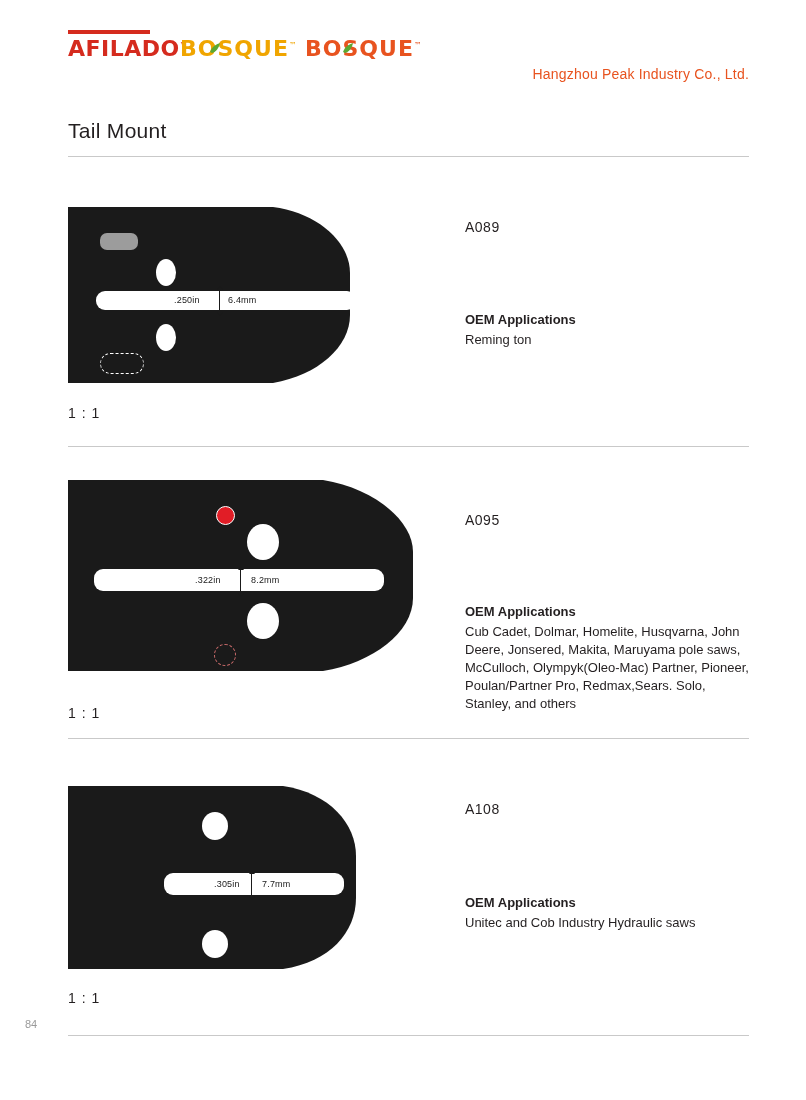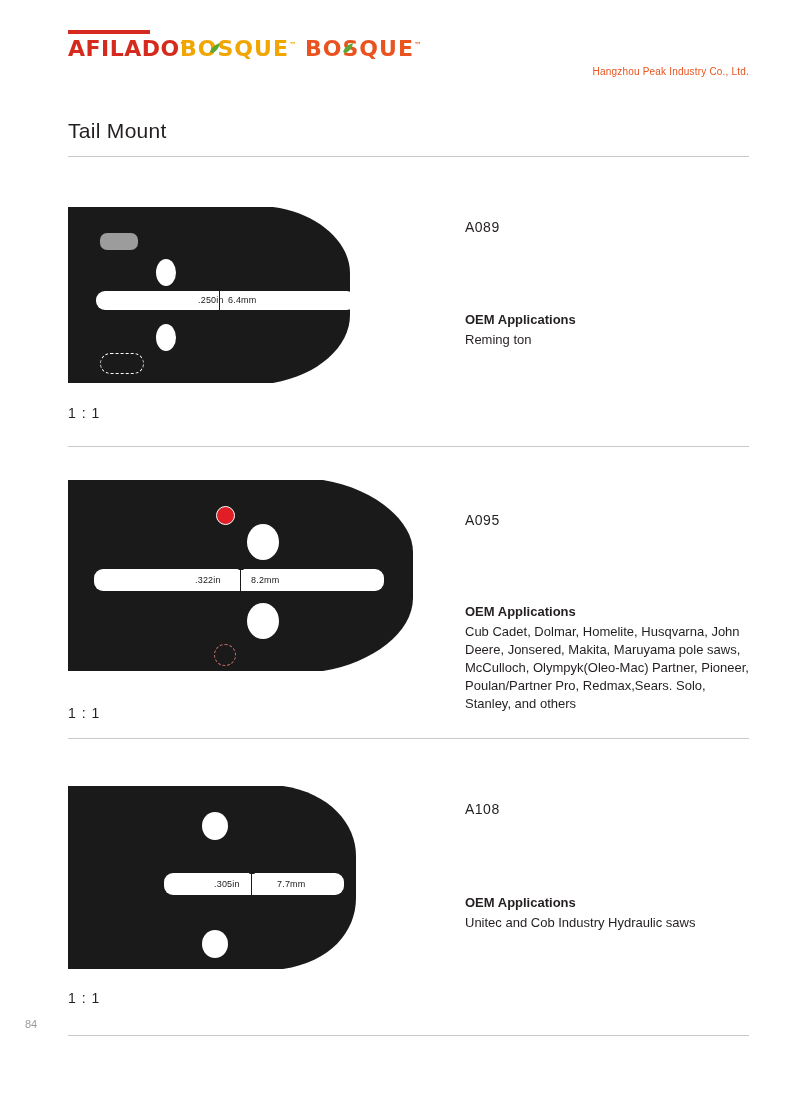--- a/index.html
+++ b/index.html
@@ -73,21 +73,21 @@
   }
   .brand-bosque2 .tm {
     font-size: 8px;
     vertical-align: super;
     font-weight: normal;
   }
   .company {
     position: absolute;
     right: 57px;
     top: 66px;
-    font-size: 10px;
+    font-size: 14px;
     color: #e8531f;
     letter-spacing: 0.2px;
   }
 
   .page-title {
     position: absolute;
     left: 68px;
     top: 119px;
     font-size: 21px;
     color: #231f20;
@@ -250,21 +250,21 @@
     <svg width="300" height="177" viewBox="0 0 300 177">
       <path d="M0,0 L205,0 C250,6 282,35 282,66 L282,108 C282,140 250,168 205,176 L0,176 Z" fill="#1a1a1a"></path>
     </svg>
     <div class="oval-slot" style="left:32px;top:26px;width:38px;height:17px;"></div>
     <div class="hole" style="left:88px;top:52px;width:20px;height:27px;border-radius:50%;"></div>
     <div class="slot" style="left:28px;top:84px;width:260px;height:19px;"></div>
     <div class="hole" style="left:88px;top:117px;width:20px;height:27px;border-radius:50%;"></div>
     <div class="dashed-oval" style="left:32px;top:146px;width:42px;height:19px;"></div>
 
     <div class="arrow-v" style="left:151px;top:83px;height:22px;"></div>
-    <div class="dim-label" style="left:106px;top:88px;margin-left:24px;">.250in</div>
+    <div class="dim-label" style="left:106px;top:88px;">.250in</div>
     <div class="dim-label mm" style="left:160px;top:88px;">6.4mm</div>
   </div>
 
   <div class="scale-label" style="top:405px">1 : 1</div>
 
   <div class="model-code" style="top:219px">A089</div>
   <div class="oem-title" style="top:312px">OEM Applications</div>
   <div class="oem-body" style="top:331px">Reming ton</div>
 
   <div class="rule" style="top:446px"></div>
@@ -301,21 +301,21 @@
   <div class="bar-art" style="top:786px;width:300px;height:184px">
     <svg width="300" height="184" viewBox="0 0 300 184">
       <path d="M0,0 L215,0 C262,7 288,38 288,70 L288,112 C288,146 262,176 215,183 L0,183 Z" fill="#1a1a1a"></path>
     </svg>
     <div class="hole" style="left:134px;top:26px;width:26px;height:28px;"></div>
     <div class="slot" style="left:96px;top:87px;width:180px;height:22px;"></div>
     <div class="hole" style="left:134px;top:144px;width:26px;height:28px;"></div>
 
     <div class="arrow-v" style="left:183px;top:88px;height:22px;"></div>
     <div class="dim-label" style="left:146px;top:93px;">.305in</div>
-    <div class="dim-label mm" style="left:209px;top:93px;">7.7mm</div>
+    <div class="dim-label mm" style="left:194px;top:93px;">7.7mm</div>
   </div>
 
   <div class="scale-label" style="top:990px">1 : 1</div>
 
   <div class="model-code" style="top:801px">A108</div>
   <div class="oem-title" style="top:895px">OEM Applications</div>
   <div class="oem-body" style="top:914px">Unitec and Cob Industry Hydraulic saws</div>
 
   <div class="rule" style="top:1035px"></div>
 </div>

